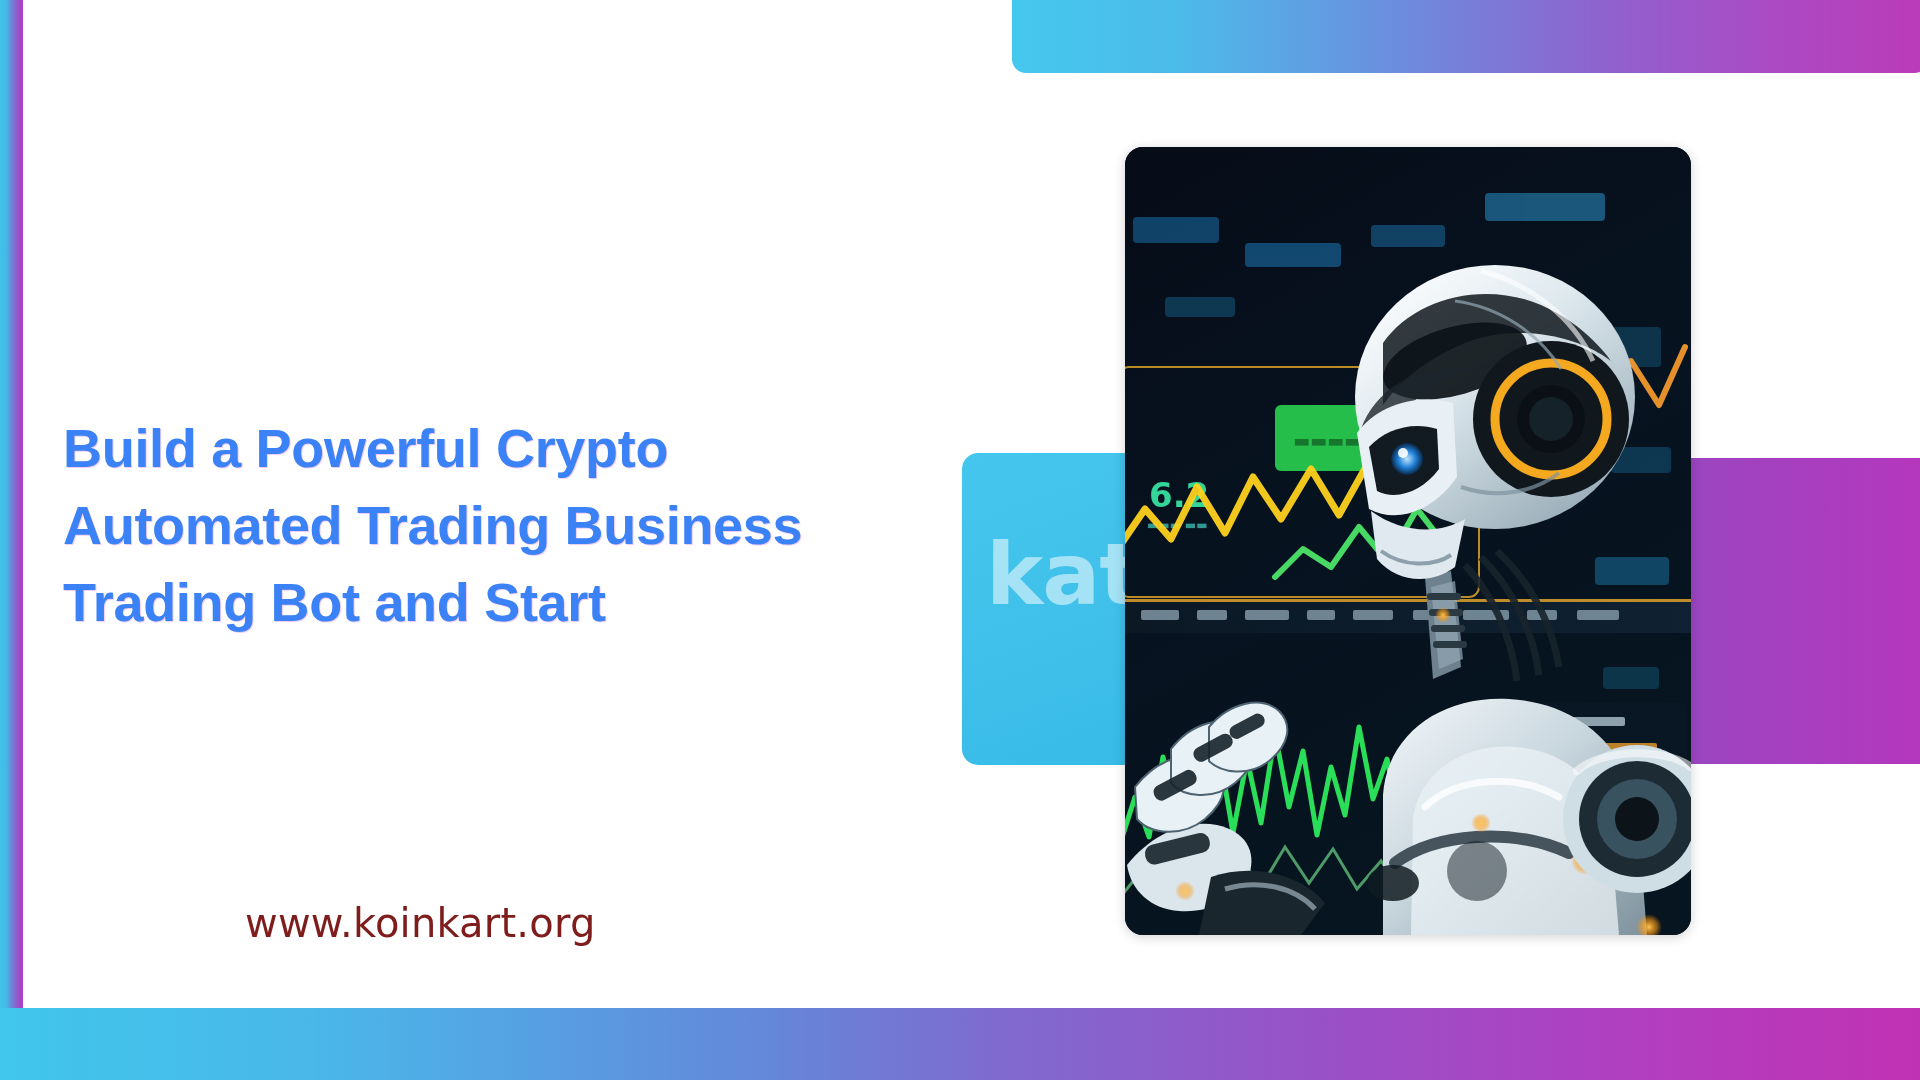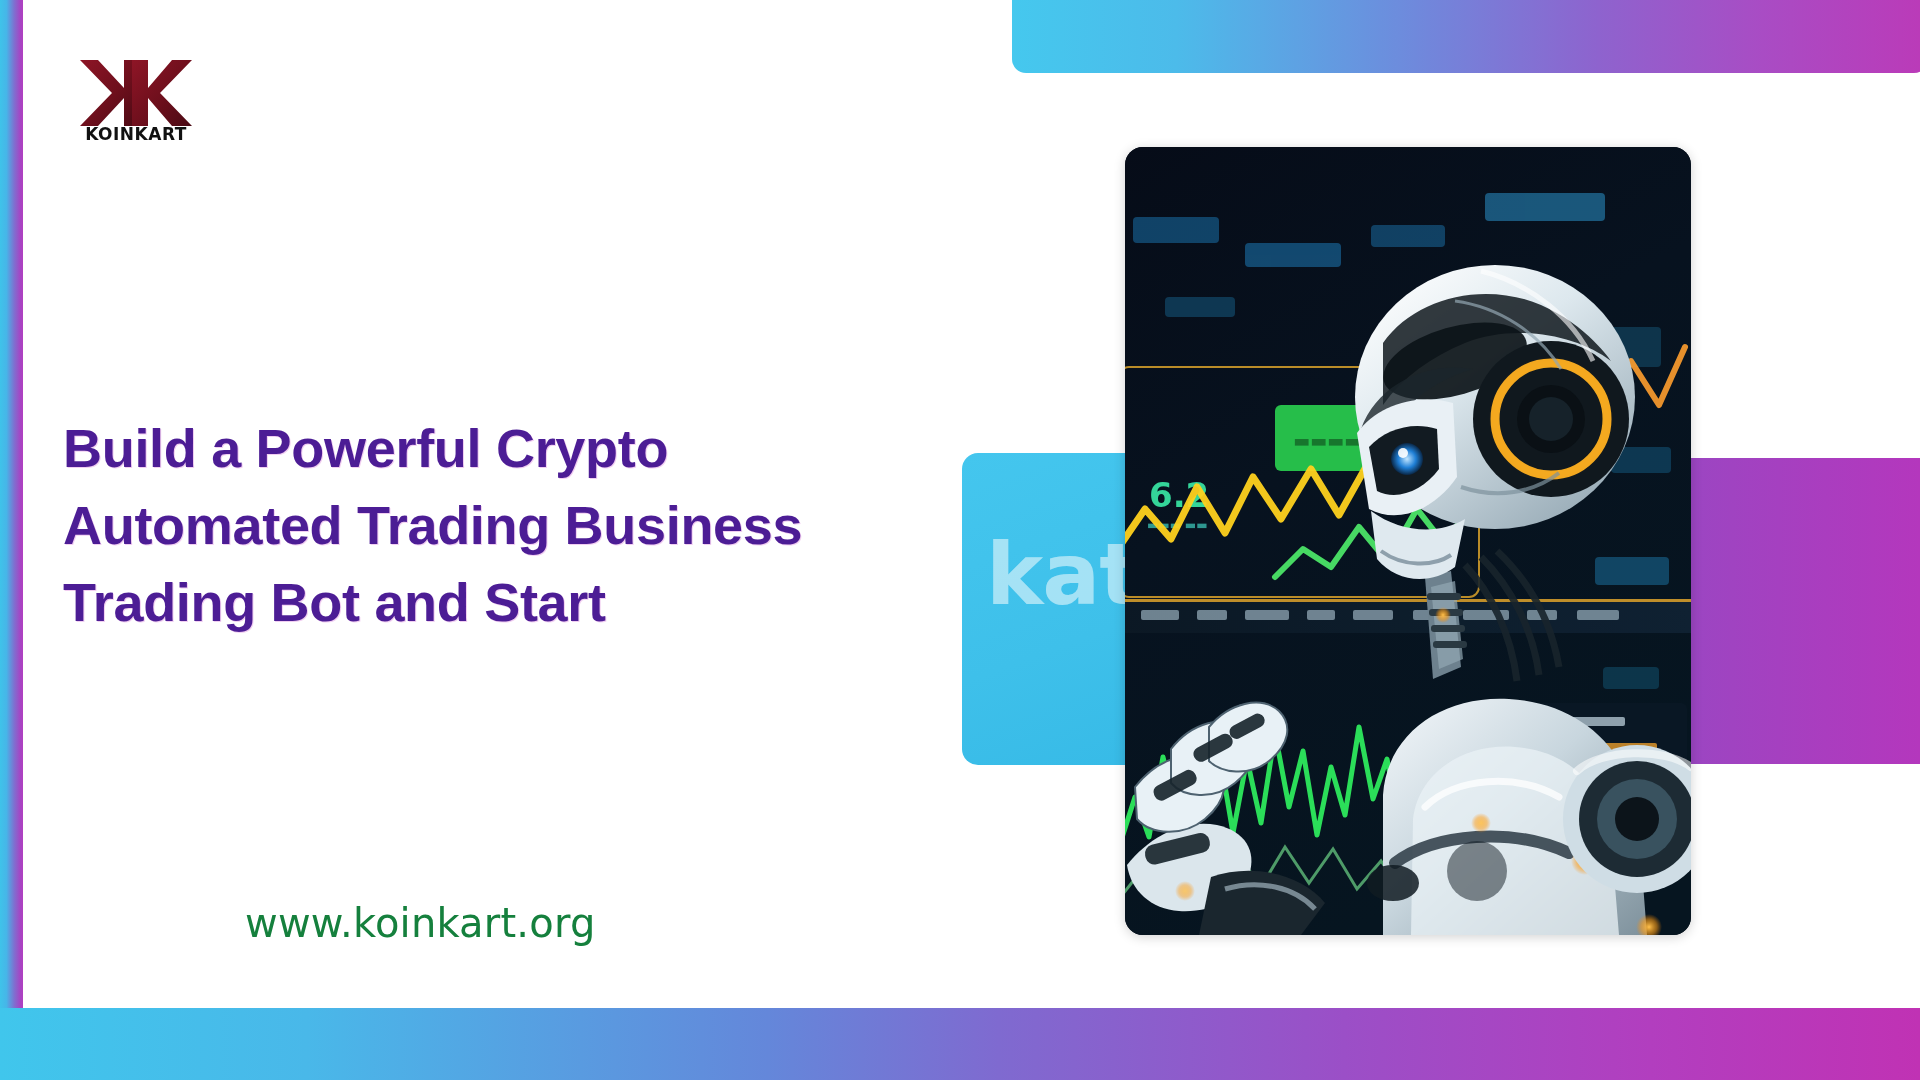--- a/index.html
+++ b/index.html
@@ -56,29 +56,29 @@
   }
 
   
   .logo{position:absolute;left:72px;top:48px;width:128px;height:95px;}
   .logo svg{display:block;}
 
   
   .headline{
     position:absolute;left:63px;top:410px;width:1000px;
     font-size:54px;font-weight:700;line-height:1.43;
-    color:#4c1d95;letter-spacing:-.3px;
+    color:#3b82f6;letter-spacing:-.3px;
     text-shadow:1px 1px 0 rgba(200,60,200,.25);
   }
   .headline .ln{display:block;white-space:nowrap;}
 
   
   .url{
     position:absolute;left:245px;top:900px;
-    font-size:40px;font-weight:400;color:#15803d;
+    font-size:40px;font-weight:400;color:#7f1d1d;
     letter-spacing:.2px;
     font-family:"DejaVu Sans", sans-serif;
   }
 
   
   .photo{
     position:absolute;left:1125px;top:147px;width:566px;height:788px;
     border-radius:18px;overflow:hidden;
     background:#050b16;
     box-shadow:0 2px 12px rgba(0,0,0,.18);
@@ -91,36 +91,20 @@
 <div id="stage">
 
   <div class="left-strip"></div>
   <div class="top-bar"></div>
   <div class="purple-block"></div>
 
   <div class="cyan-card">
     <div class="watermark">kato</div>
   </div>
 
-  <div class="logo">
-    <svg viewBox="0 0 128 95" xmlns="http://www.w3.org/2000/svg">
-      <defs>
-        <linearGradient id="kgrad" x1="0" y1="0" x2="1" y2="1">
-          <stop offset="0%" stop-color="#8e1526"></stop>
-          <stop offset="55%" stop-color="#6d0f1c"></stop>
-          <stop offset="100%" stop-color="#4a0a14"></stop>
-        </linearGradient>
-      </defs>
-      <g fill="url(#kgrad)">
-        <polygon points="8,12 26,12 52,40 52,12 68,12 68,78 52,78 52,50 26,78 8,78 40,45"></polygon>
-        <polygon points="60,12 76,12 76,40 100,12 120,12 88,45 120,78 100,78 76,50 76,78 60,78"></polygon>
-      </g>
-      <text x="64" y="92" text-anchor="middle" font-family="DejaVu Sans, sans-serif" font-size="17" font-weight="700" fill="#111" letter-spacing="0.5">KOINKART</text>
-    </svg>
-  </div>
 
   <div class="headline">
     <span class="ln">Build a Powerful Crypto</span>
     <span class="ln">Automated Trading Business</span>
     <span class="ln">Trading Bot and Start</span>
   </div>
 
   <div class="watermark-over">kato</div>
 
   <div class="photo">

